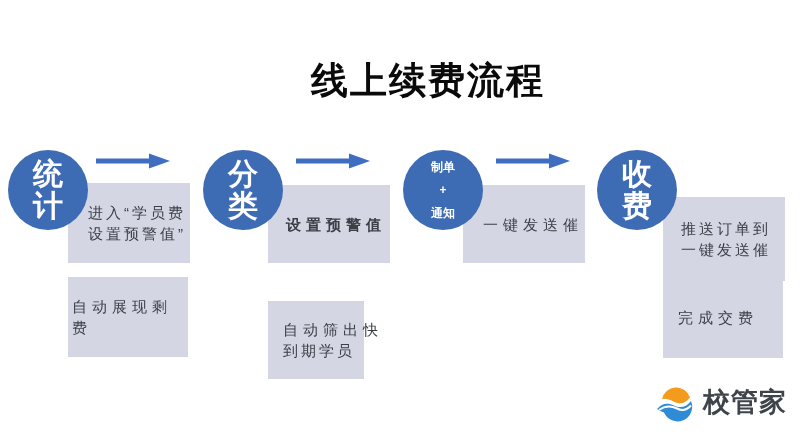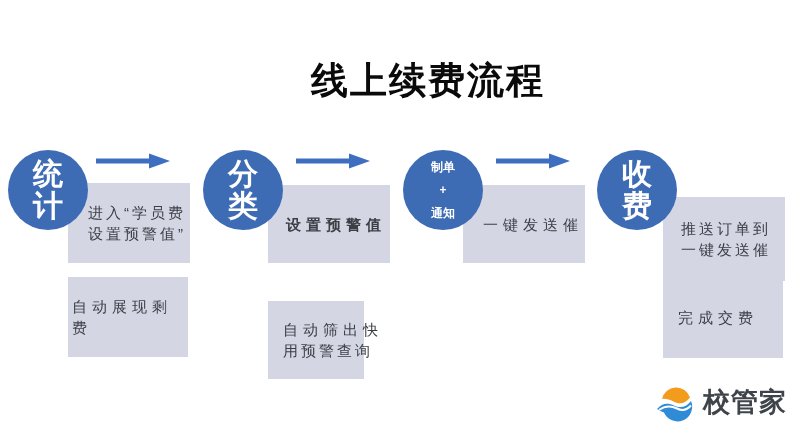--- a/index.html
+++ b/index.html
@@ -78,21 +78,21 @@
   </div>
   <svg class="arrow" id="a2" width="76" height="18" viewBox="0 0 76 18">
     <line x1="1" y1="9" x2="55" y2="9" stroke-width="5" stroke="#3E6EC0"></line>
     <polygon points="54,1.5 75,9 54,16.5" fill="#3E6EC0"></polygon>
   </svg>
   <div class="gray-box" id="b2">
     <div class="line ls-wide">设置预警值</div>
   </div>
   <div class="gray-box" id="b2b">
     <div class="line ls-wide">自动筛出快</div>
-    <div class="line">用预警查询</div>
+    <div class="line">到期学员</div>
   </div>
 
   <div class="circle" id="c3">
     <div class="small">制单</div>
     <div class="small">+</div>
     <div class="small">通知</div>
   </div>
   <svg class="arrow" id="a3" width="76" height="18" viewBox="0 0 76 18">
     <line x1="1" y1="9" x2="55" y2="9" stroke-width="5" stroke="#3E6EC0"></line>
     <polygon points="54,1.5 75,9 54,16.5" fill="#3E6EC0"></polygon>

